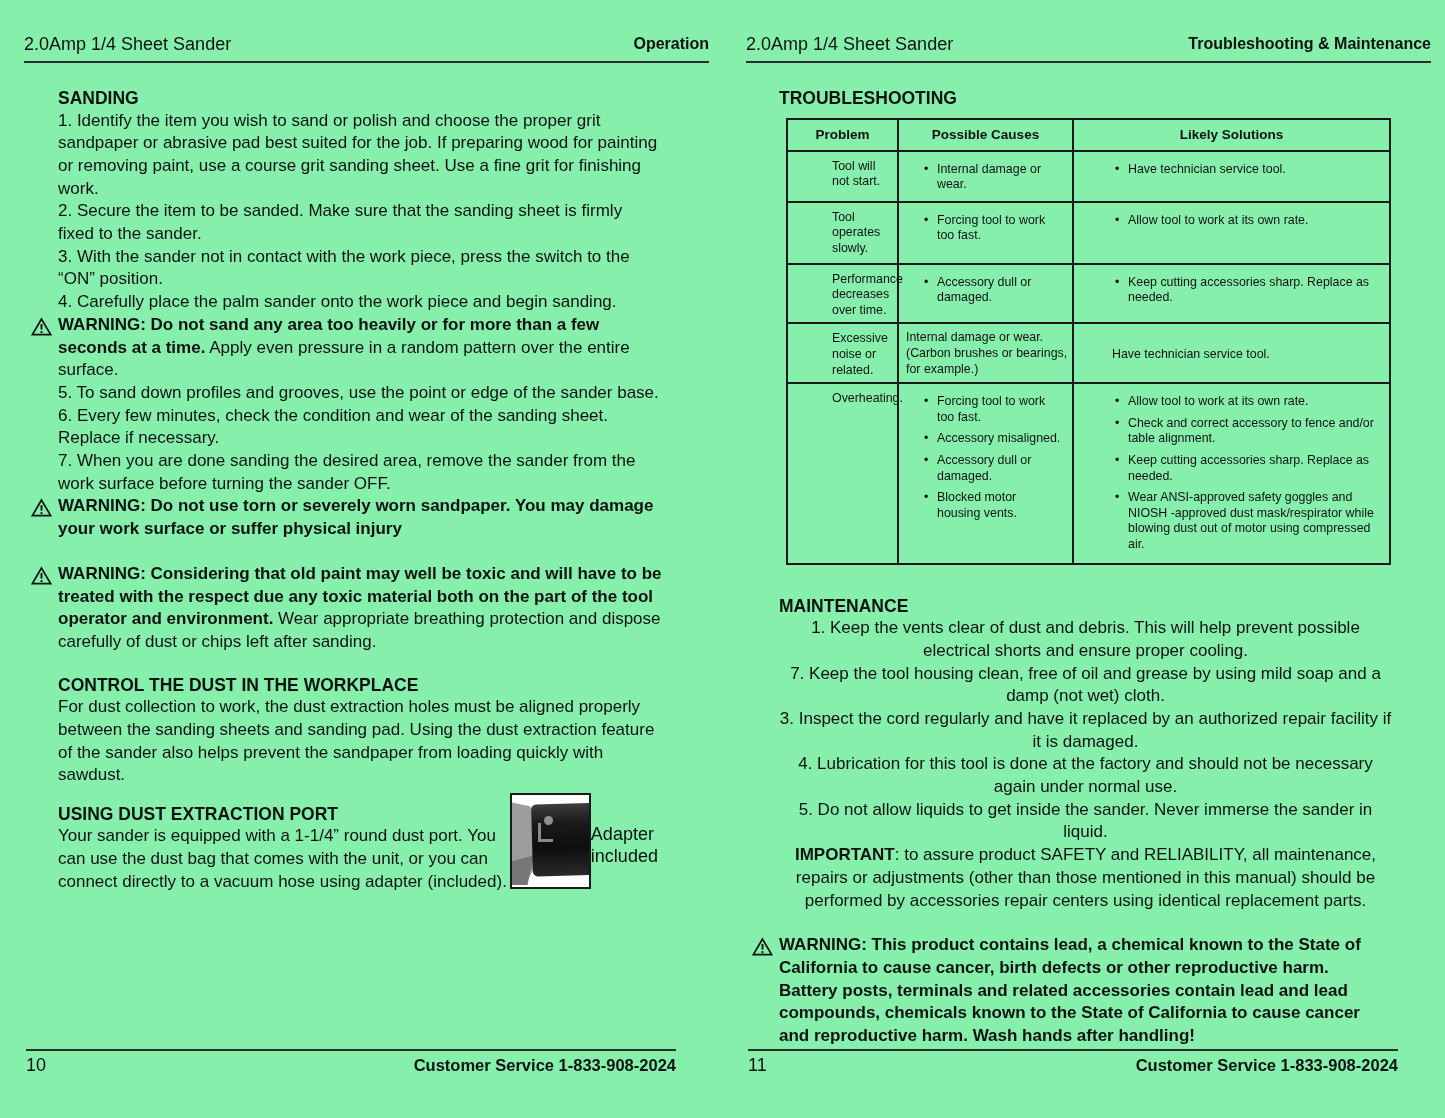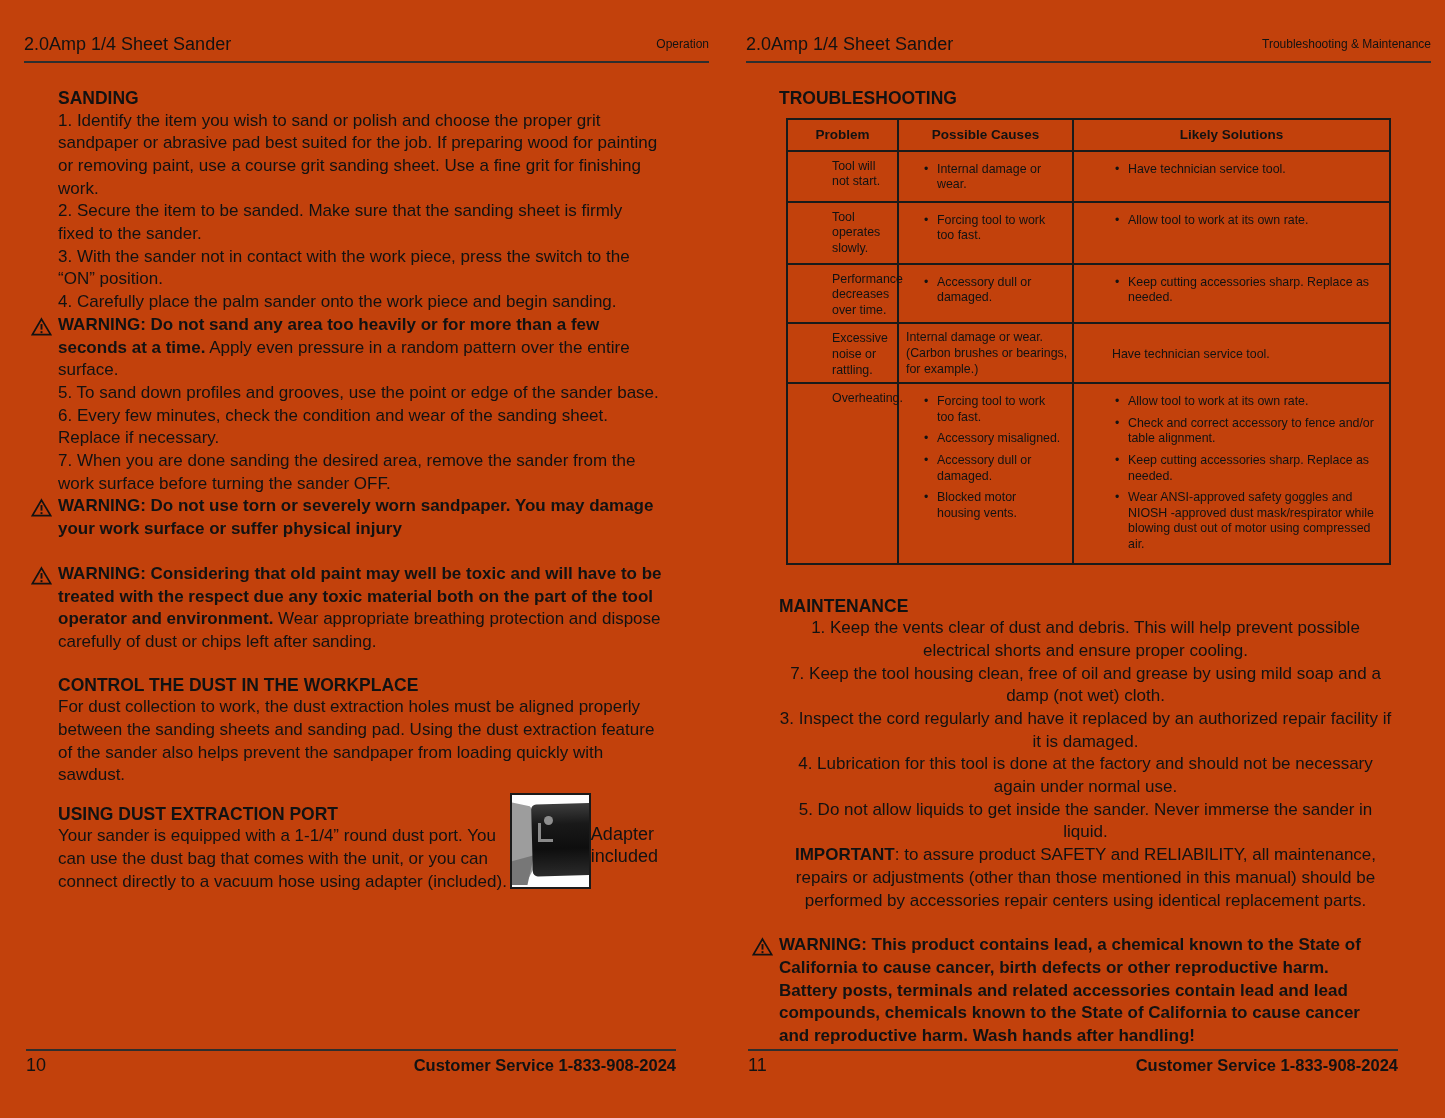--- a/index.html
+++ b/index.html
@@ -1,27 +1,27 @@
 <!DOCTYPE html>
 <html><head>
 <meta charset="utf-8">
 <style>
   html,body{margin:0;padding:0;}
   body{
     width:1445px;height:1118px;background:#ffffff;color:#121212;
     font-family:"Liberation Sans", sans-serif;
     -webkit-font-smoothing:antialiased;
   }
-  .spread{display:flex;width:1445px;height:1118px;background:#c2410c;}
+  .spread{display:flex;width:1445px;height:1118px;background:#86efac;}
   .page{width:722px;height:1118px;display:flex;flex-direction:column;box-sizing:border-box;position:relative;}
 
   
   .page-header{display:flex;justify-content:space-between;align-items:flex-end;
     margin:34px 13px 0 24px;font-size:18px;line-height:20px;}
-  .hdr-section{font-weight:normal;font-size:12px;}
+  .hdr-section{font-weight:bold;font-size:16px;}
   .header-rule{height:2px;background:#2e2e2e;margin:7px 13px 0 24px;}
 
   
   .content{margin:24px 60px 0 58px;}
   .content-r{margin:24px 52px 0 57px;}
   h2{font-size:17.5px;line-height:22.5px;font-weight:bold;margin:0;}
   p{margin:0;font-size:17px;line-height:22.7px;}
   b{font-weight:bold;}
 
   .warning{position:relative;font-size:17px;line-height:22.7px;}
@@ -203,21 +203,21 @@
                   <li>Accessory dull or damaged.</li>
                 </ul>
             </td>
             <td>
               <ul class="cell-list sol-list">
                   <li>Keep cutting accessories sharp. Replace as needed.</li>
                 </ul>
             </td>
           </tr>
           <tr style="height:56px">
-            <td class="prob">Excessive noise or rattling.</td>
+            <td class="prob">Excessive noise or related.</td>
             <td>Internal damage or wear. (Carbon brushes or bearings, for example.)</td>
             <td class="center-v">Have technician service tool.</td>
           </tr>
           <tr style="height:145px">
             <td class="prob">Overheating.</td>
             <td>
               <ul class="cell-list spaced">
                 <li>Forcing tool to work too fast.</li>
                 <li>Accessory misaligned.</li>
                 <li>Accessory dull or damaged.</li>

